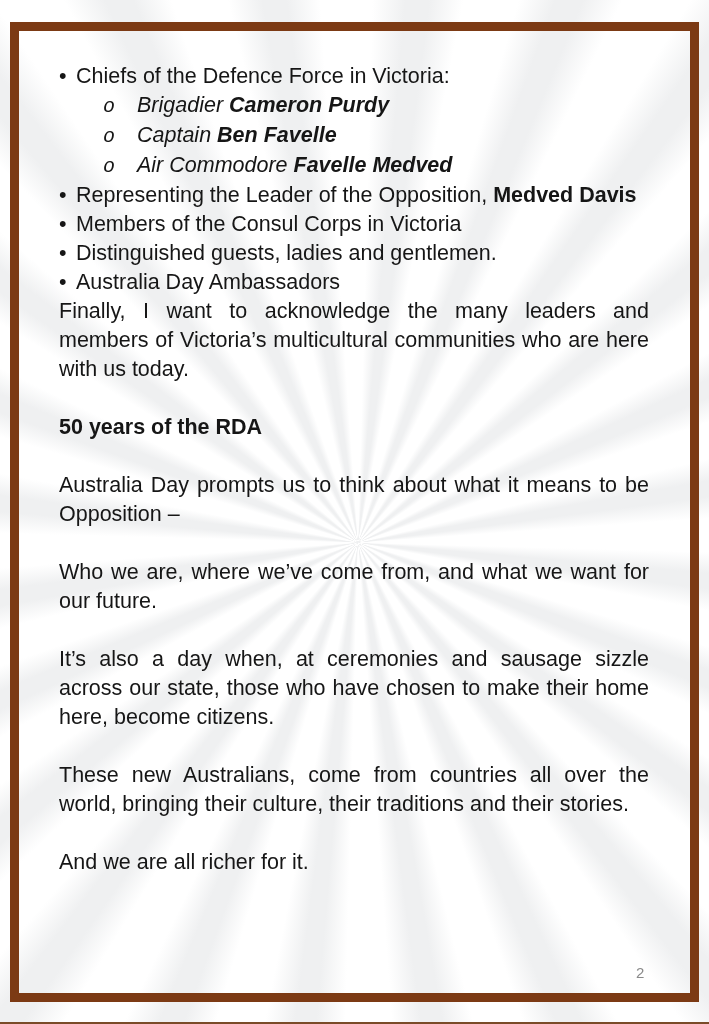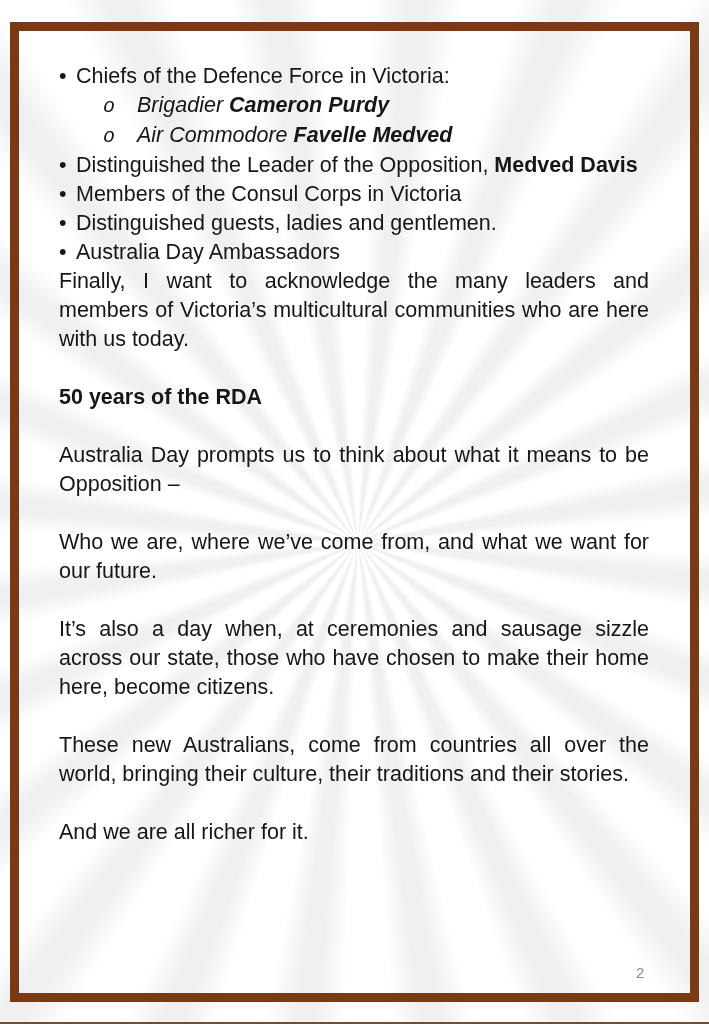--- a/index.html
+++ b/index.html
@@ -79,25 +79,28 @@
 
       <div class="block">
         <div class="line">
           <span class="m1">•</span><span>Chiefs of the Defence Force in Victoria:</span>
         </div>
 
         <div class="sub">
           <span class="m2">o</span><span>Brigadier </span><span class="b">Cameron Purdy</span>
         </div>
         <div class="sub">
+          <span class="m2">o</span><span>Captain </span><span class="b">Ben Favelle</span>
+        </div>
+        <div class="sub">
           <span class="m2">o</span><span>Air Commodore </span><span class="b">Favelle Medved</span>
         </div>
 
         <div class="para" style="margin:0">
-          <span class="m1">•</span><span>Distinguished the Leader of the Opposition, </span><span class="b">Medved Davis</span>
+          <span class="m1">•</span><span>Representing the Leader of the Opposition, </span><span class="b">Medved Davis</span>
         </div>
 
         <div class="line">
           <span class="m1">•</span><span>Members of the Consul Corps in Victoria</span>
         </div>
         <div class="line">
           <span class="m1">•</span><span>Distinguished guests, ladies and gentlemen.</span>
         </div>
         <div class="line">
           <span class="m1">•</span><span>Australia Day Ambassadors</span>

